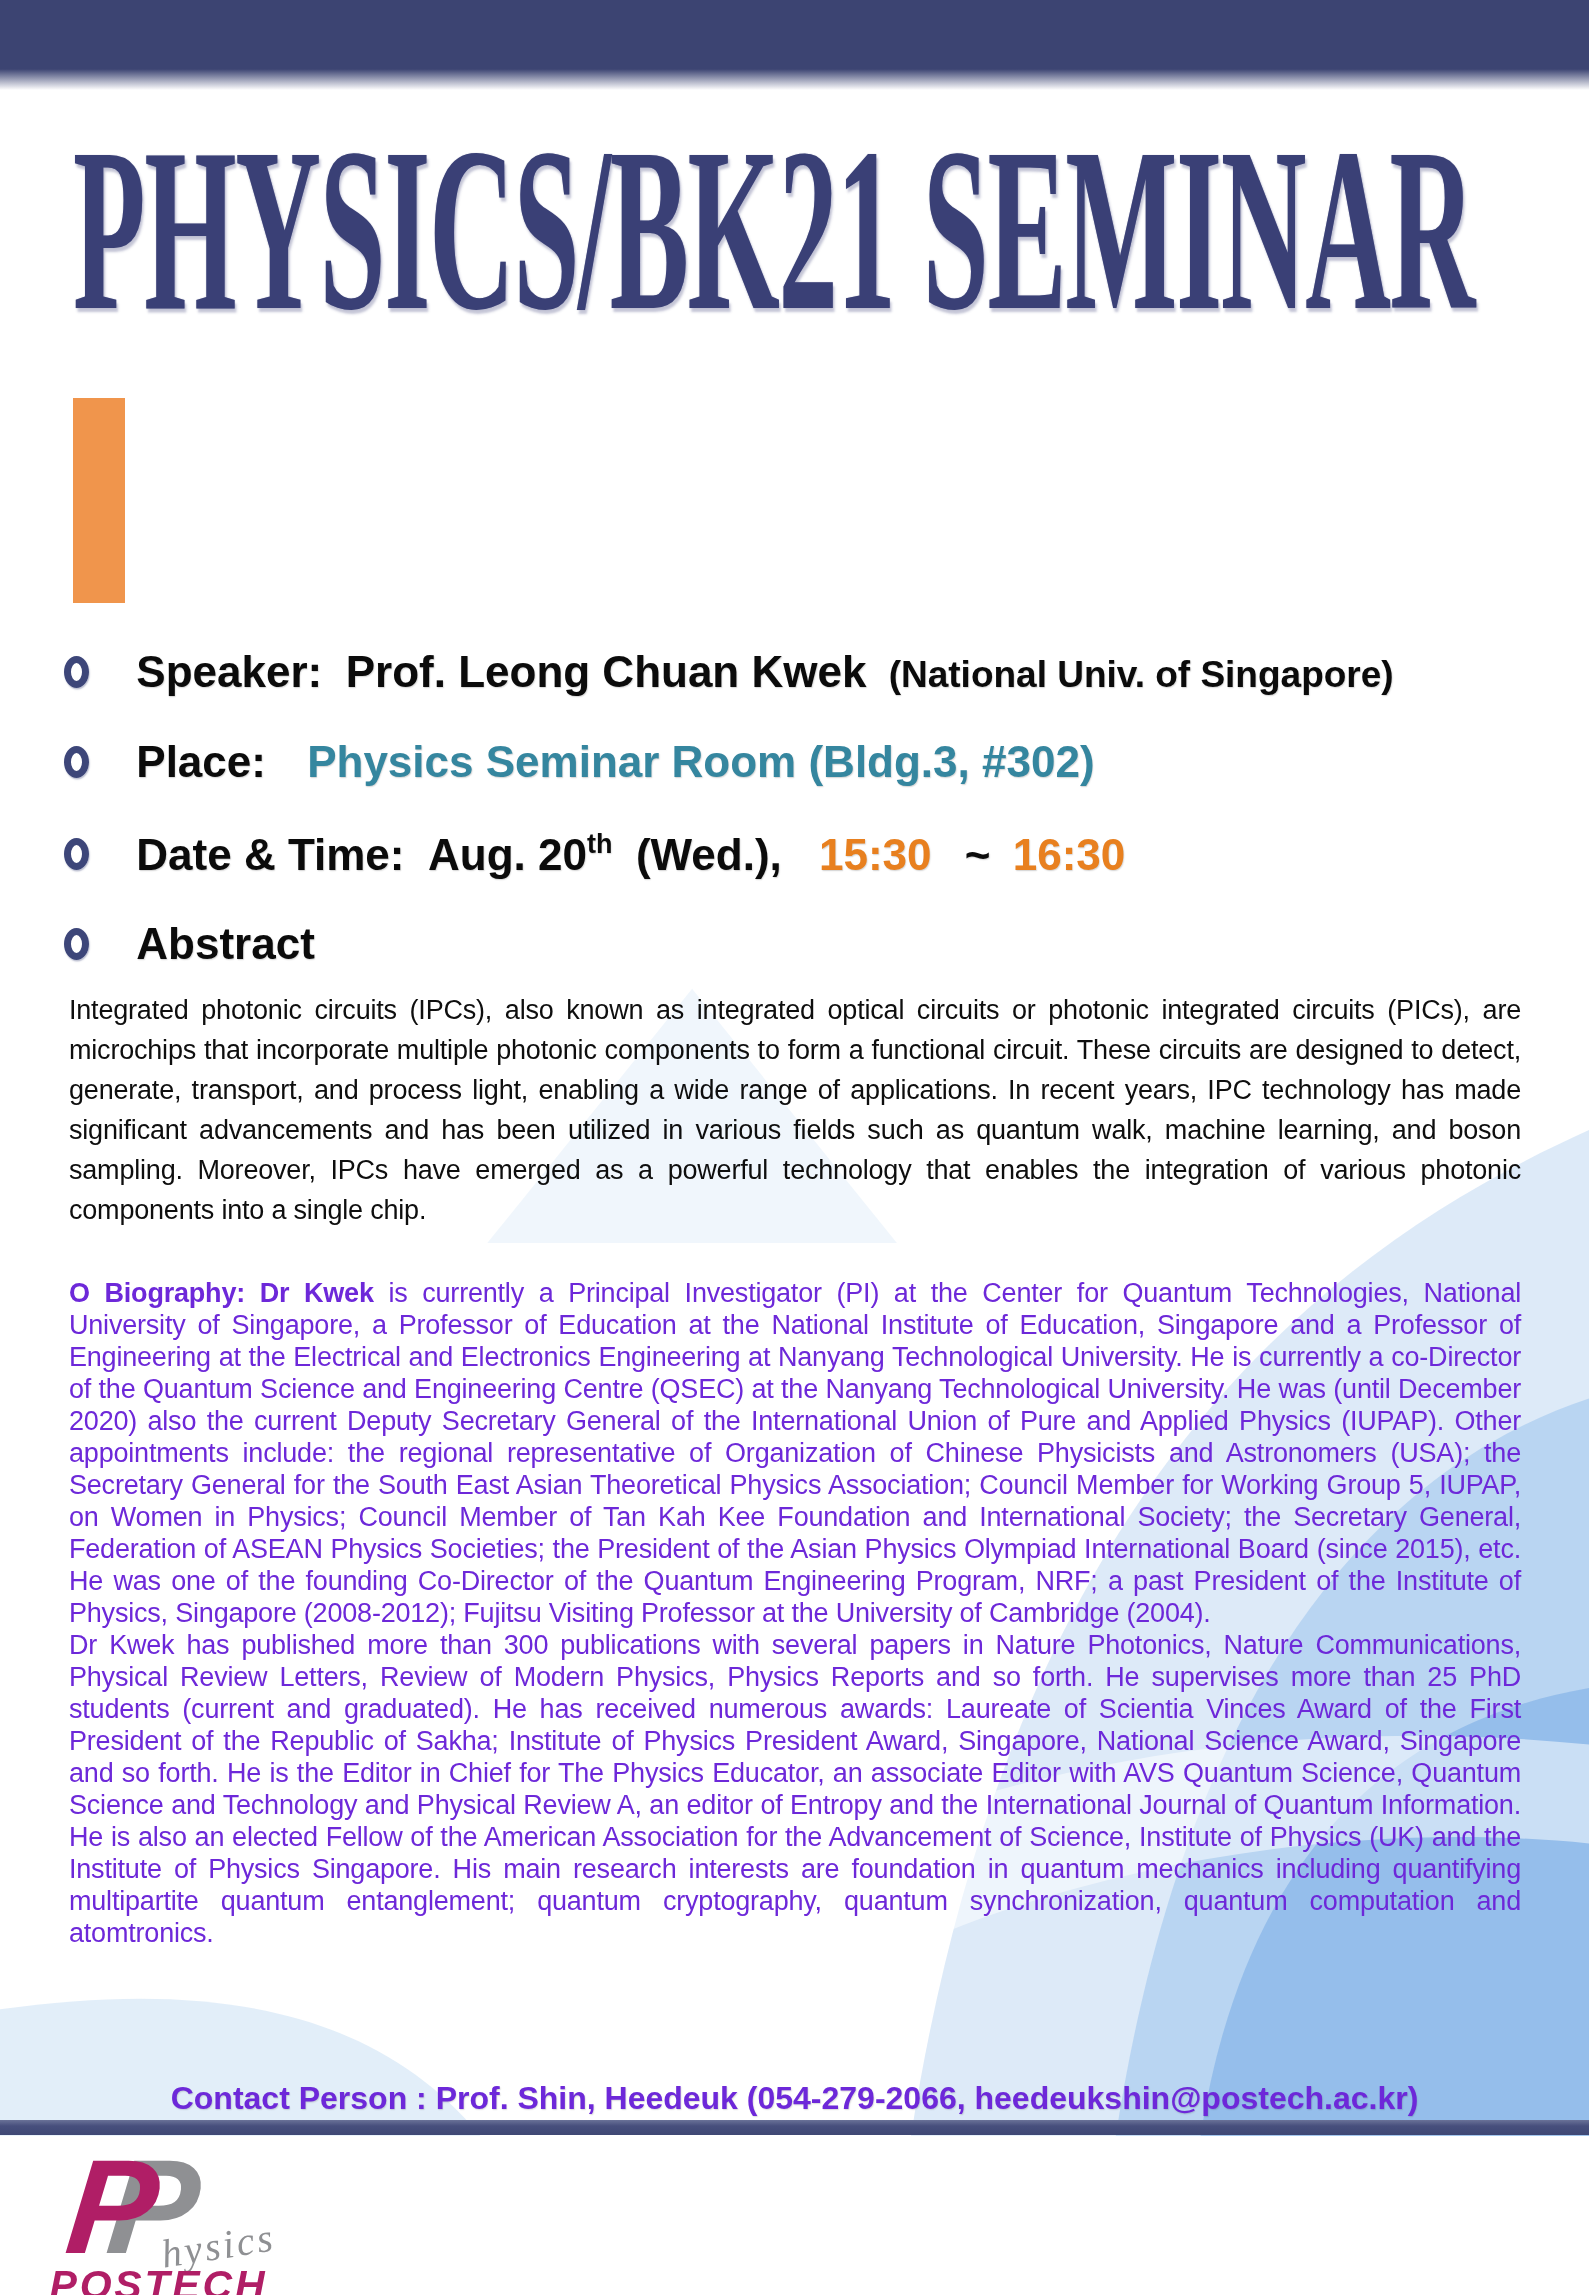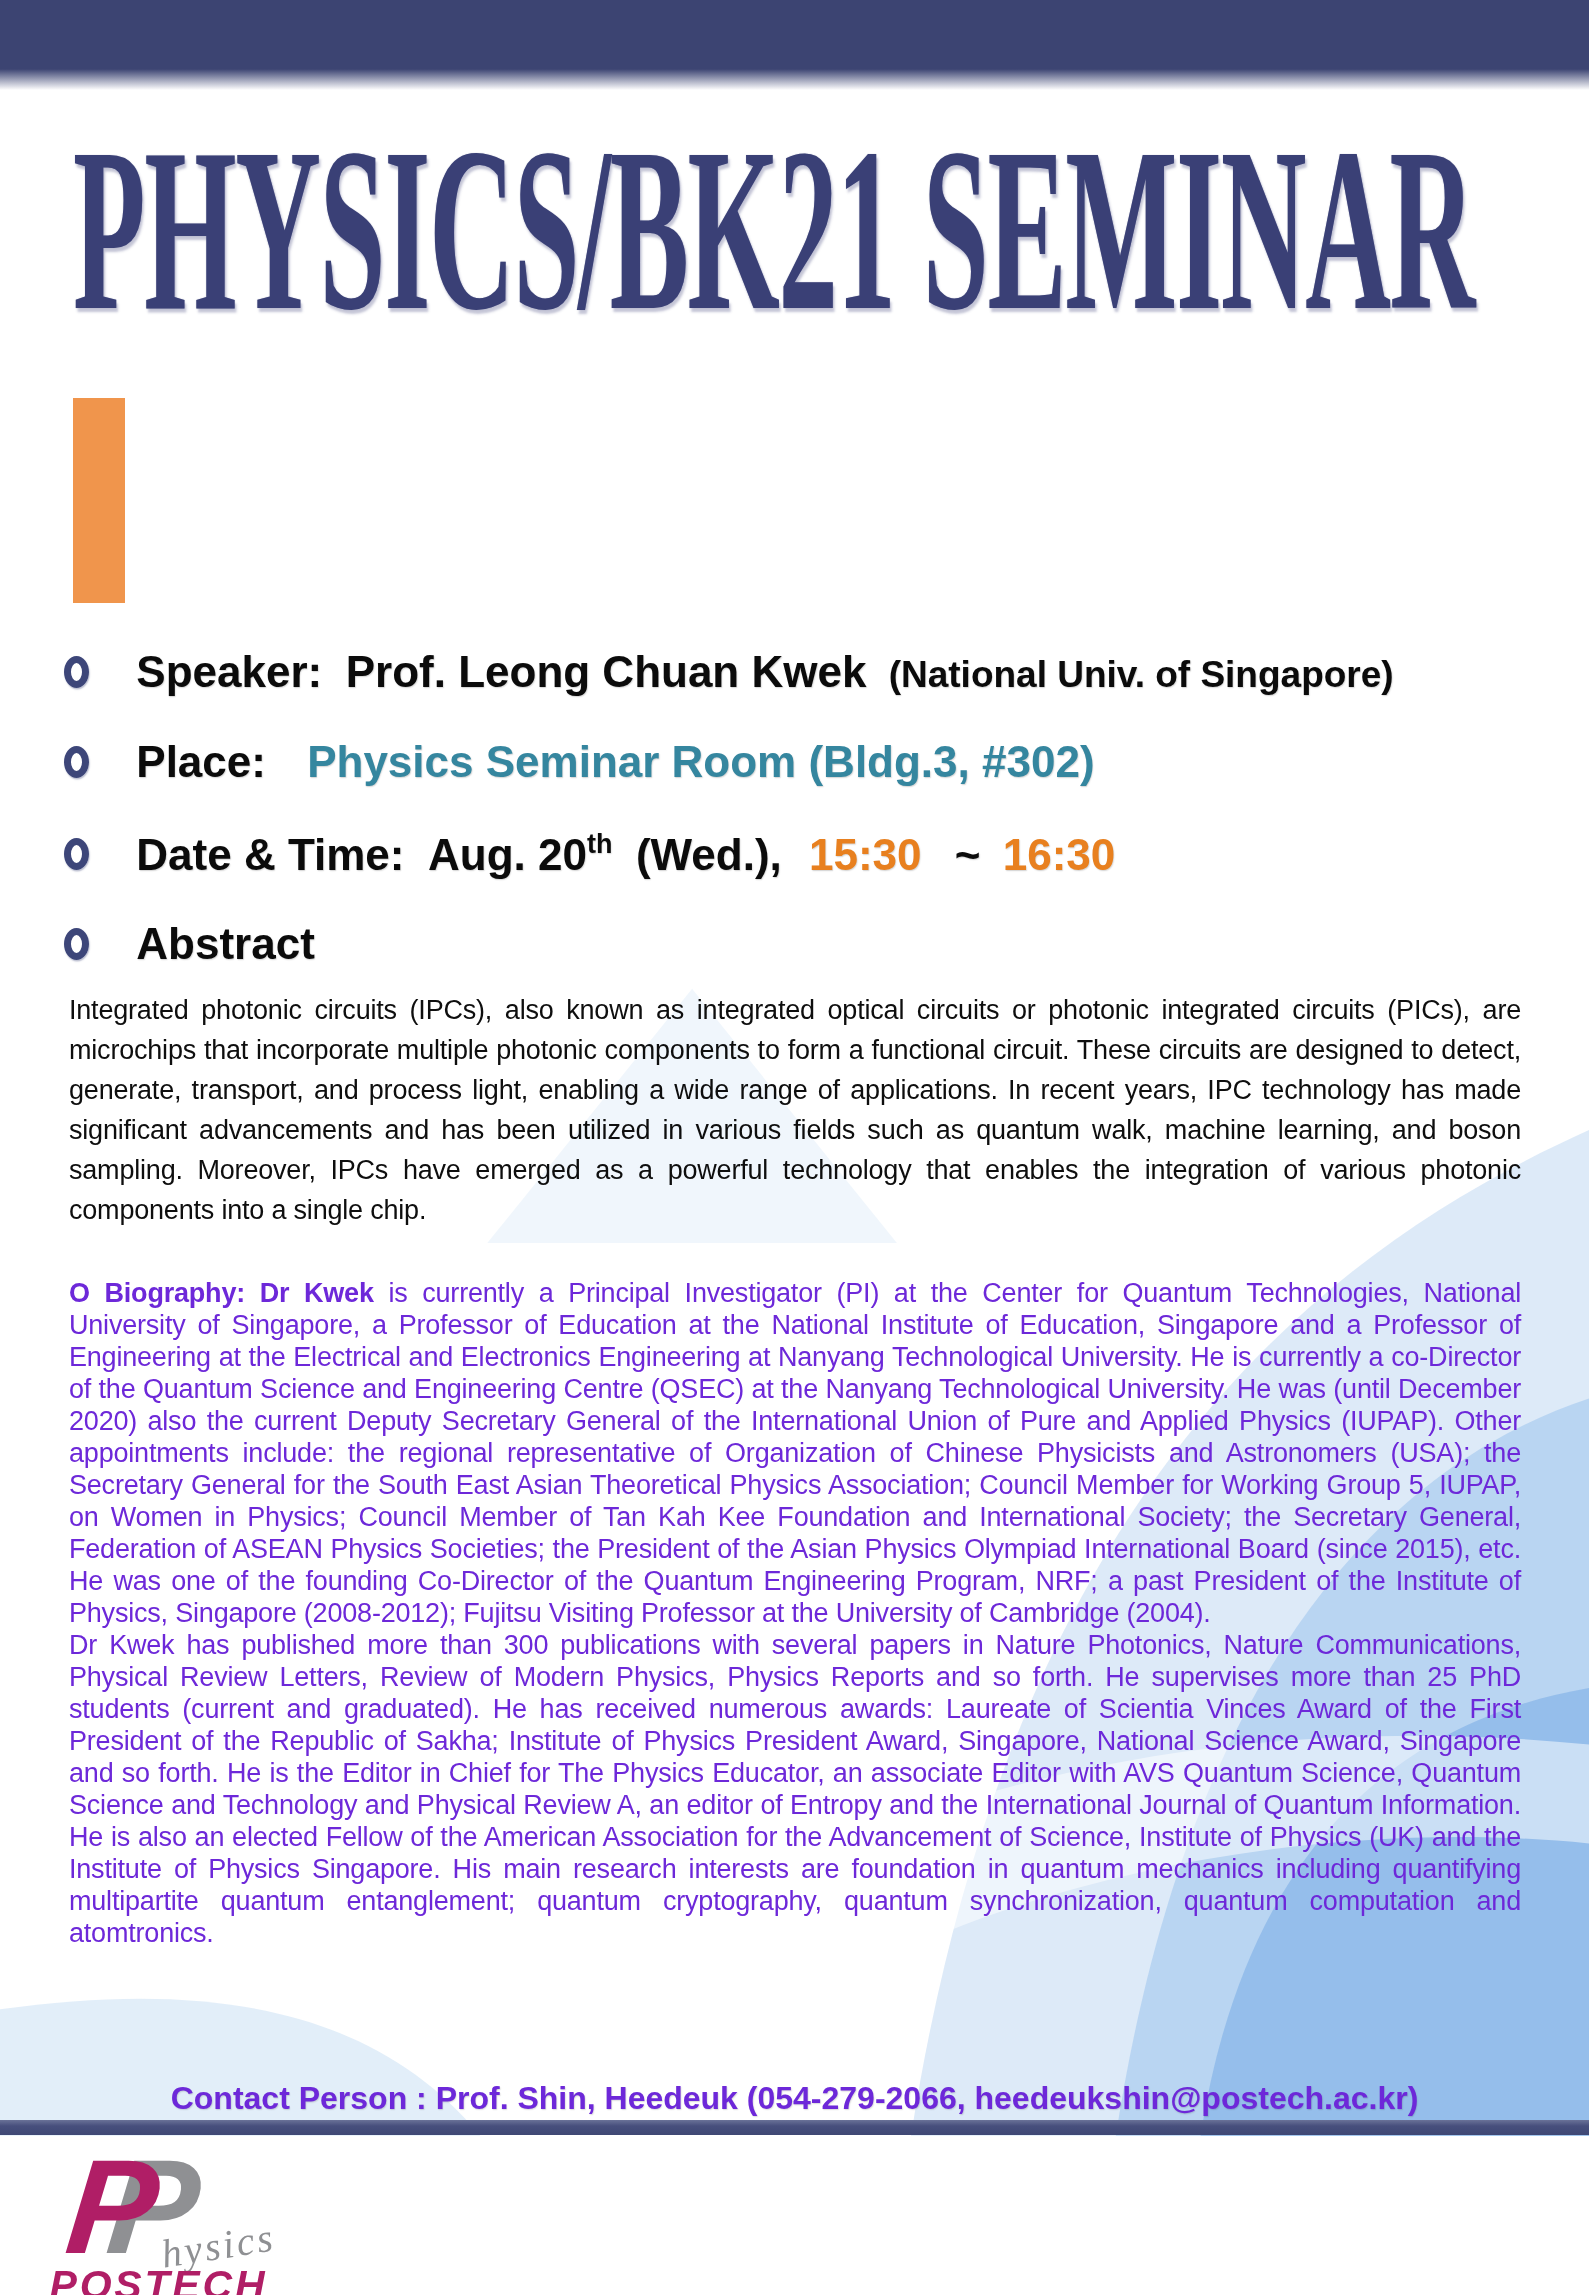--- a/index.html
+++ b/index.html
@@ -29,21 +29,21 @@
   .bullet-row{position:absolute;left:64px;display:flex;align-items:center;}
   .ring{flex:0 0 auto;width:11.3px;height:18.4px;border:7.8px solid #3d4679;border-radius:50%;
     box-shadow:0.7px 1.4px 1.4px rgba(61,70,121,0.35);}
   .bullet-text{margin-left:47px;font-weight:bold;font-size:44px;color:#0b0b0b;line-height:1;
     text-shadow:0.7px 1.4px 1.4px rgba(0,0,0,0.18);white-space:nowrap;}
   .affil{font-size:37px;margin-left:10px;}
   .place-value{color:var(--teal,#35869f);margin-left:29px;}
   .dt-part{margin-left:11.3px;}
   .dt-sup{font-size:27px;vertical-align:17px;}
   .time{color:var(--time_orange,#e8801f);}
-  .time-start{margin-left:15px;}
+  .time-start{margin-left:25px;}
   .time-sep{margin:0 10px 0 21px;color:#0b0b0b;}
 
   
   .abstract-par{position:absolute;left:69px;top:990px;width:1452px;font-size:27px;line-height:40px;
     letter-spacing:-0.2px;text-align:justify;color:#0e0e0e;}
   .bio-block{position:absolute;left:69px;top:1277px;width:1452px;font-size:27px;line-height:32px;
     letter-spacing:-0.2px;text-align:justify;color:#6d28d9;}
   .bio-block p{margin:0;}
   .bio-lead{font-weight:bold;}
 

